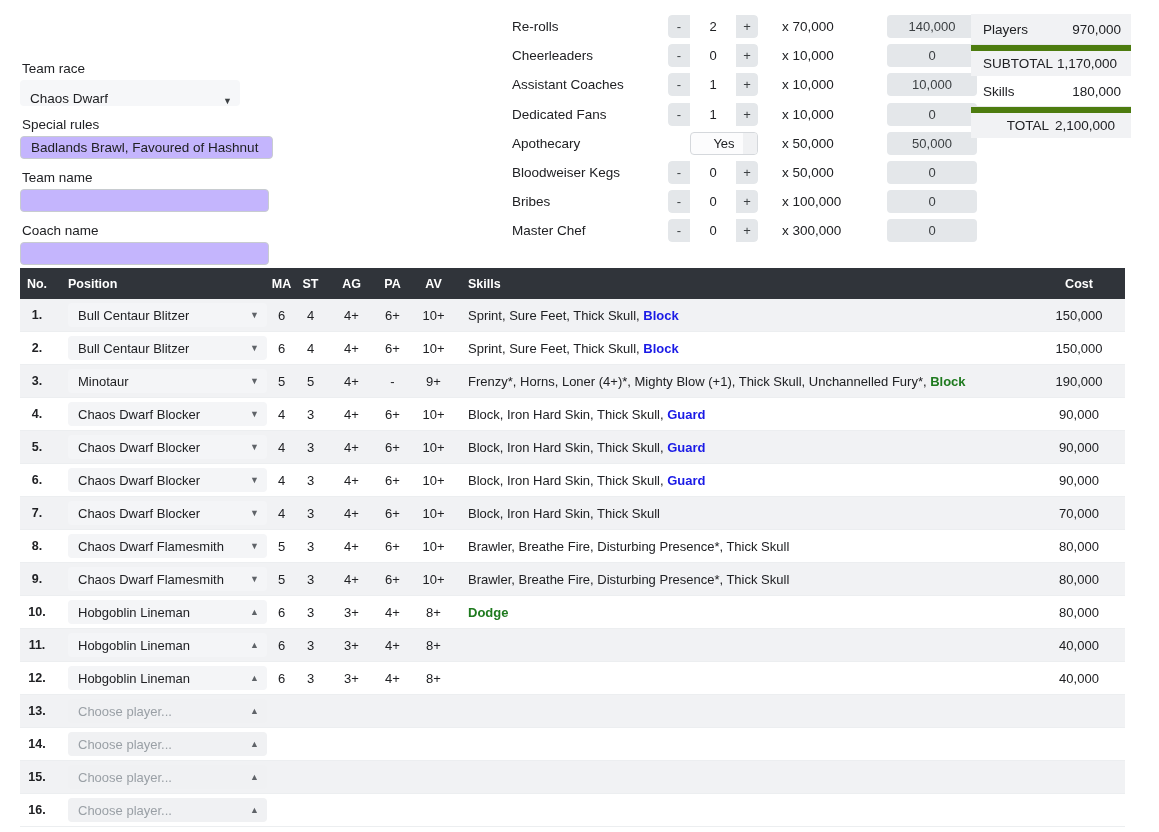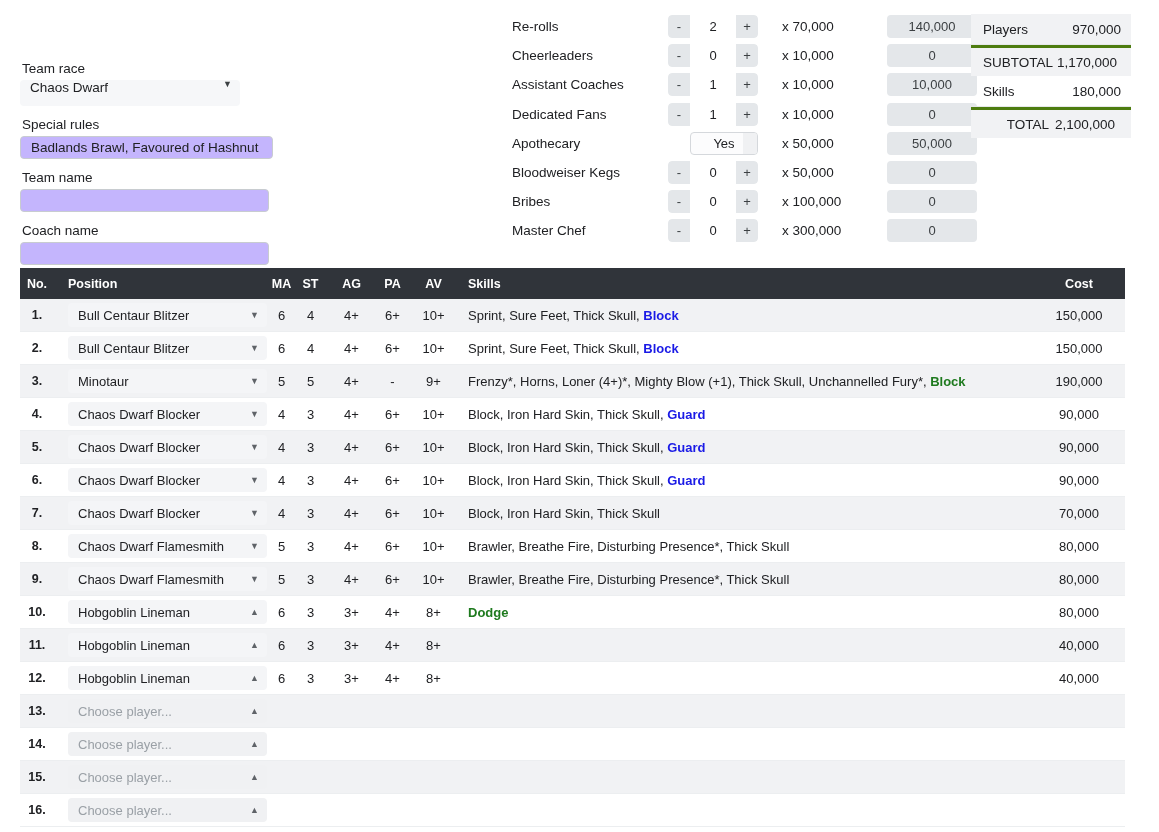--- a/index.html
+++ b/index.html
@@ -16,21 +16,21 @@
   
   .team-form { position: absolute; left: 20px; top: 12px; width: 260px; margin-top: 48px; }
   .field-label {
     font-size: 13.5px; color: #202124; margin: 0 0 3px 2px; line-height: 17px;
   }
   .field-label.spaced { margin-top: 10px; }
   .race-select {
     width: 220px; height: 26px;
     background: #f6f7f9;
     border: none; border-radius: 4px;
-    display: flex; align-items: flex-start;
+    display: flex; align-items: flex-end;
     padding: 0 8px 0 10px;
     font-size: 13.5px; color: #202124;
     position: relative;
   }
   .race-select .caret {
     margin-left: auto; font-size: 9px; color: #3c4043; line-height: 1;
   }
   .text-input {
     width: 249px; height: 23px;
     border: 1px solid #c8ccd0; border-radius: 4px;
@@ -88,21 +88,21 @@
   .totals {
     position: absolute; left: 971px; top: 14px; width: 160px;
     font-size: 13.5px;
   }
   .tot-row {
     display: flex; align-items: center; height: 31px;
     padding: 0 10px 0 12px;
     border-bottom: 1px solid #e6e8ea;
   }
   .tot-row.shaded { background: #f1f2f4; }
-  .tot-row.rule-top { border-top: 3px solid #4d7c0f; }
+  .tot-row.rule-top { border-top: 6px solid #4d7c0f; }
   .tot-row .lbl { color: #202124; }
   .tot-row .lbl.right { margin-left: auto; }
   .tot-row .val { margin-left: auto; color: #202124; }
   .tot-row .val.fixed { margin-left: 0; width: 72px; text-align: center; }
   .tot-row.rule-top { border-bottom: none; }
   .tot-row.last { border-bottom: none; }
 
   
   .roster { position: absolute; left: 20px; top: 268px; width: 1105px; }
   .rhead {

